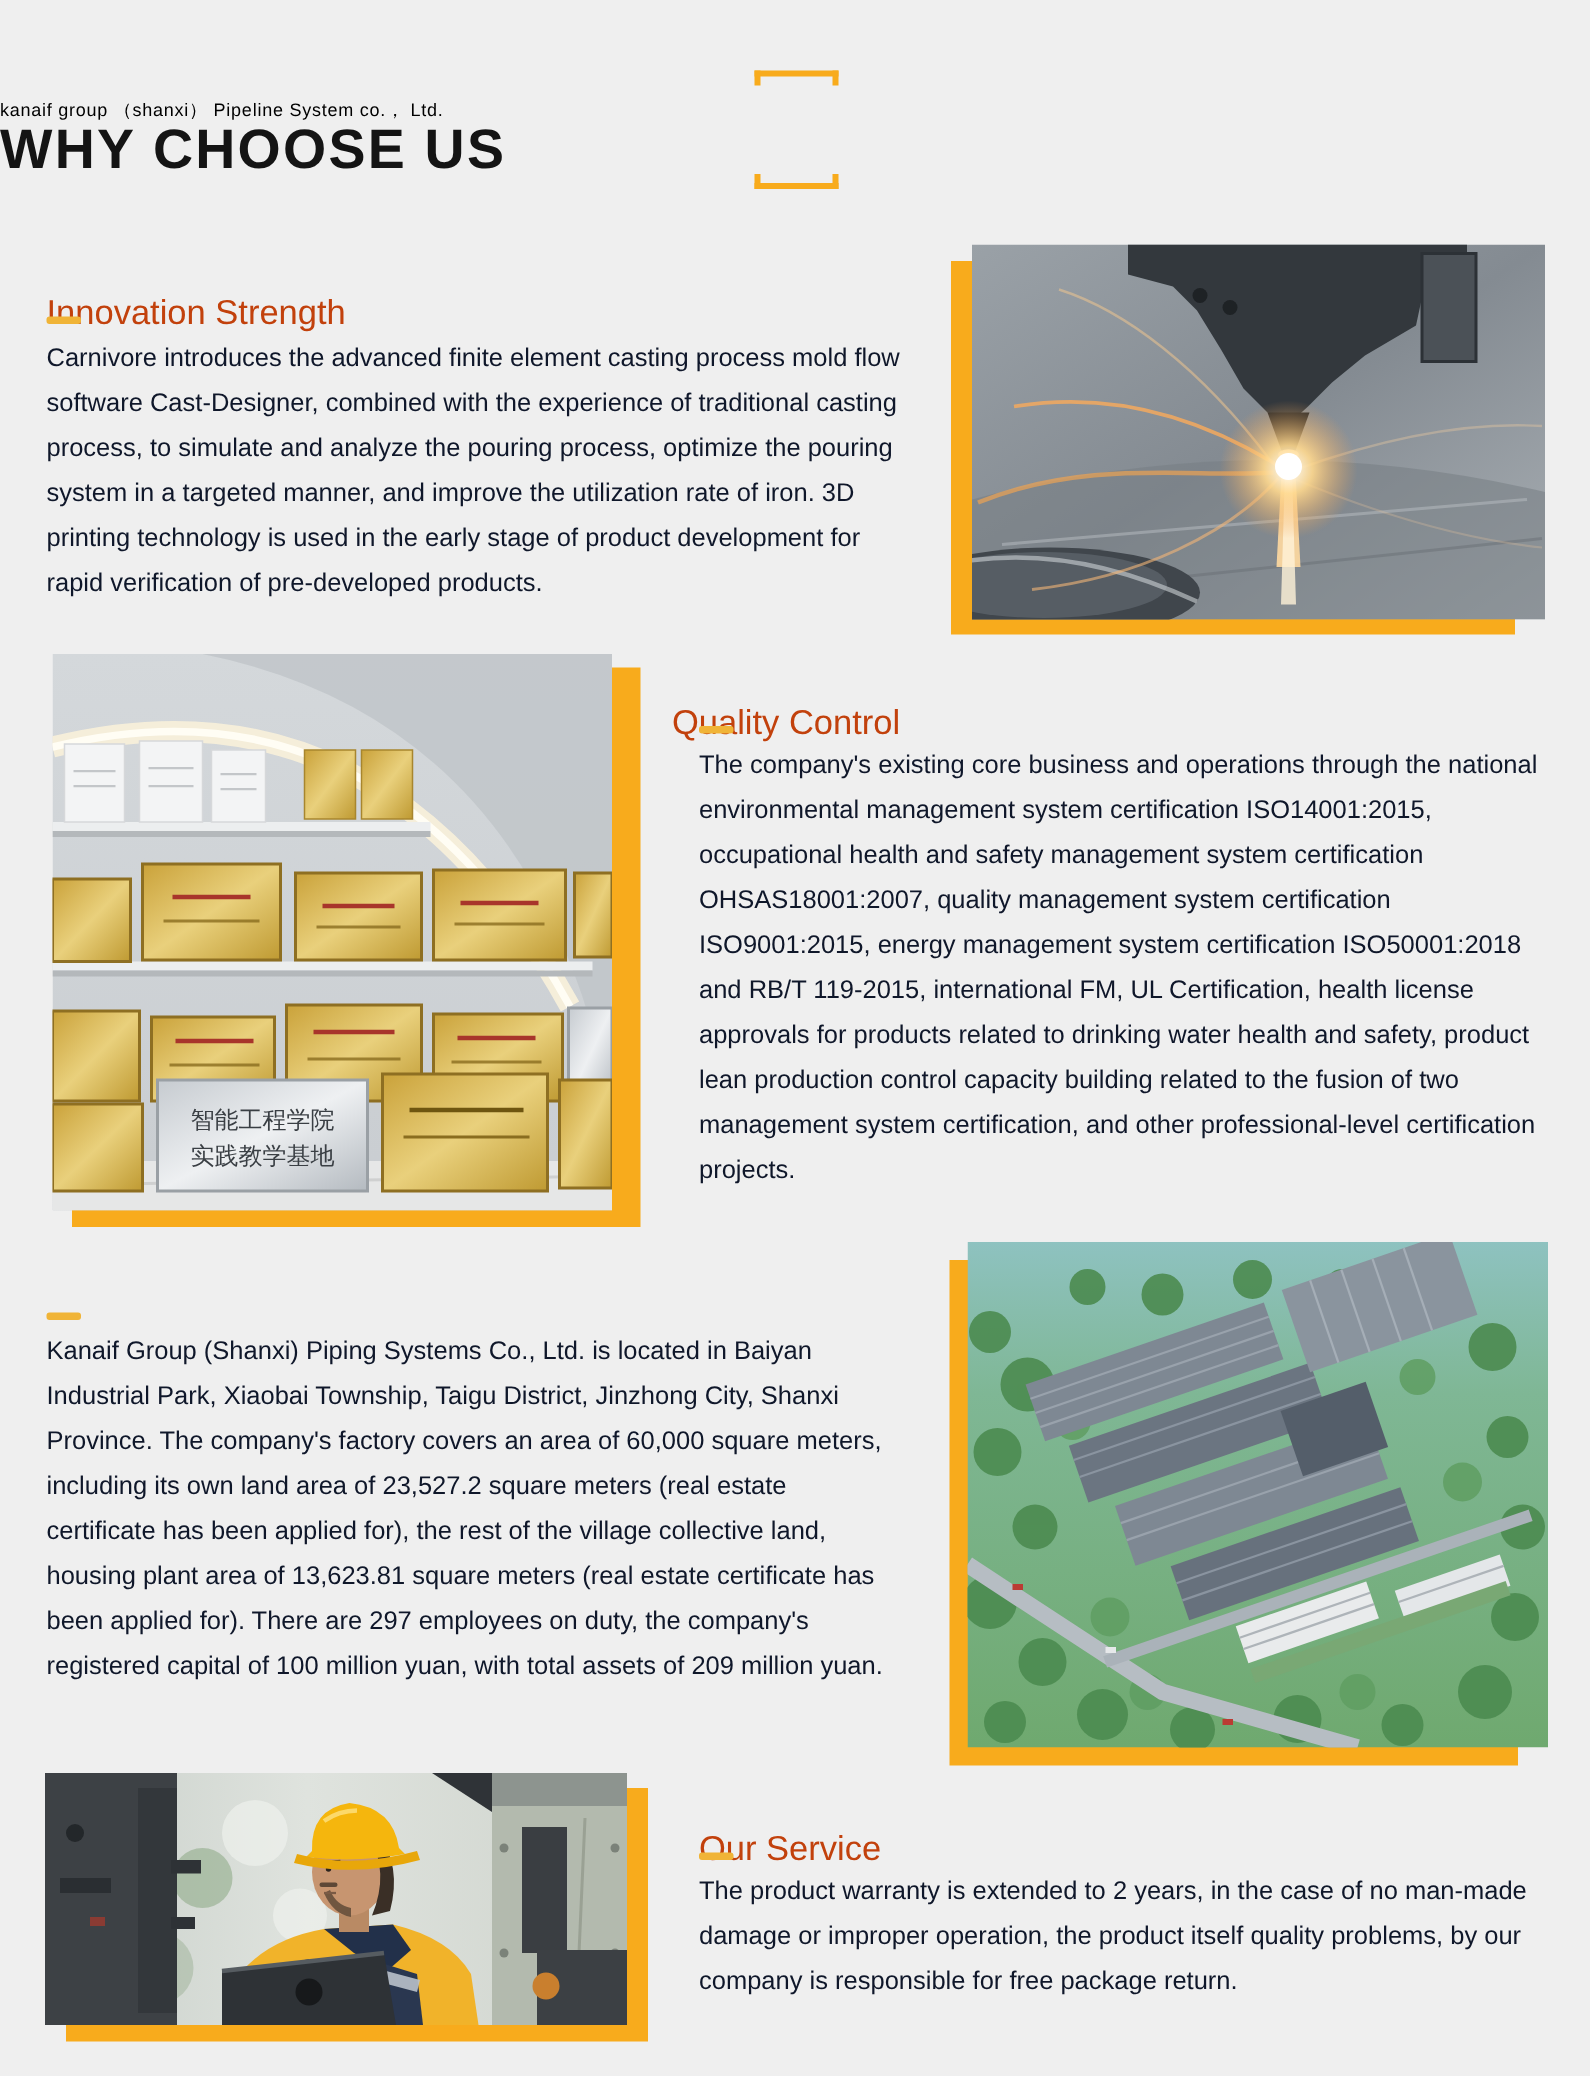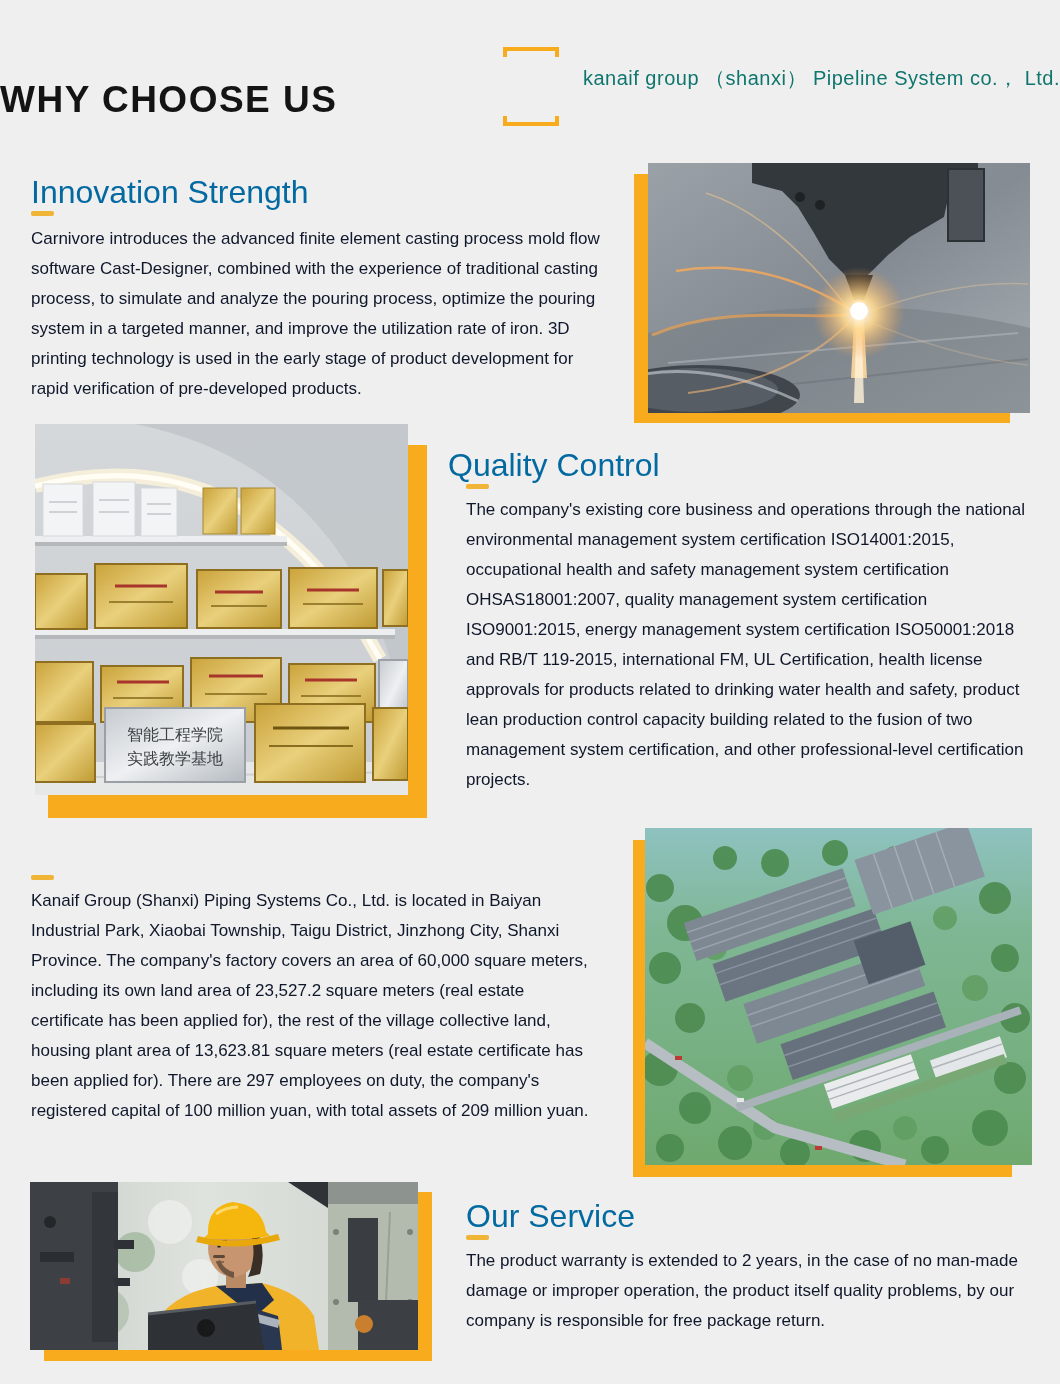--- a/index.html
+++ b/index.html
@@ -26,28 +26,28 @@
   }
   .bracket-bottom{
     position:absolute;left:503px;top:116px;width:56px;height:10px;
     box-sizing:border-box;
     border-bottom:4px solid var(--accent);
     border-left:4px solid var(--accent);
     border-right:4px solid var(--accent);
   }
   .company-line{
     position:absolute;left:0;top:65px;width:100%;
-    text-align:right;font-size:20px;color:#0f766e;letter-spacing:.5px;
+    text-align:left;font-size:12px;color:#000000;letter-spacing:.5px;
   }
   .main-title{
     position:absolute;left:0;top:79px;width:100%;
     text-align:left;font-size:37px;font-weight:bold;color:#141414;letter-spacing:1.5px;
   }
   
-  .sec-title{position:absolute;font-size:32px;color:#0369a1;}
+  .sec-title{position:absolute;font-size:23px;color:#c2410c;margin-top:21px;}
   .dash{position:absolute;width:23px;height:5px;border-radius:2px;background:var(--accent2);}
   .body-text{position:absolute;font-size:17px;line-height:30px;color:#0f172a;text-align:left;}
   .bt-left{width:570px;}
   .bt-right{width:560px;}
   
   .photo-frame{position:absolute;background:var(--accent);}
   .photo{position:absolute;line-height:0;}
   .photo svg{display:block;}
 </style>
 </head>
@@ -99,21 +99,21 @@
       <path d="M216,150 C272,130 330,118 380,121" stroke="#e8c9a0" stroke-width="1.6" fill="none" opacity=".4"></path>
       <path d="M214,156 C262,176 322,196 380,202" stroke="#e0c09a" stroke-width="1.4" fill="none" opacity=".3"></path>
       <polygon points="207,140 215,140 219,215 203,215" fill="#ffd9a0" opacity=".9"></polygon>
       <polygon points="209,140 213,140 216,240 206,240" fill="#fff3d8" opacity=".8"></polygon>
       <circle cx="211" cy="150" r="46" fill="url(#lzglow)"></circle>
       <circle cx="211" cy="148" r="9" fill="#ffffff"></circle>
     </svg>
   </div>
 
   <div class="photo-frame" style="left:48px;top:445px;width:379px;height:373px;"></div>
-  <div class="photo" style="left:35px;top:424px;width:373px;height:371px;">
+  <div class="photo" style="left:35px;top:436px;width:373px;height:371px;">
     <svg width="373" height="371" viewBox="0 0 373 371" preserveAspectRatio="none" aria-hidden="true">
       <defs>
         <linearGradient id="awwall" x1="0" y1="0" x2="0" y2="1">
           <stop offset="0" stop-color="#d4d8db"></stop>
             <stop offset="1" stop-color="#c9cdd1"></stop>
         </linearGradient>
         <linearGradient id="awgold" x1="0" y1="0" x2="1" y2="1">
           <stop offset="0" stop-color="#caa23a"></stop>
             <stop offset=".5" stop-color="#e9d07c"></stop>
             <stop offset="1" stop-color="#bf9a32"></stop>

